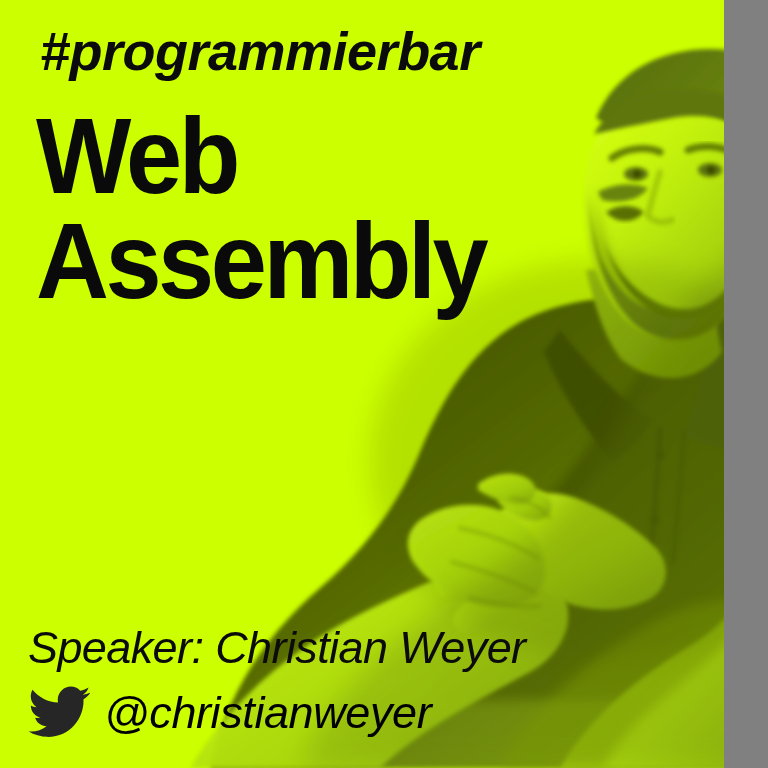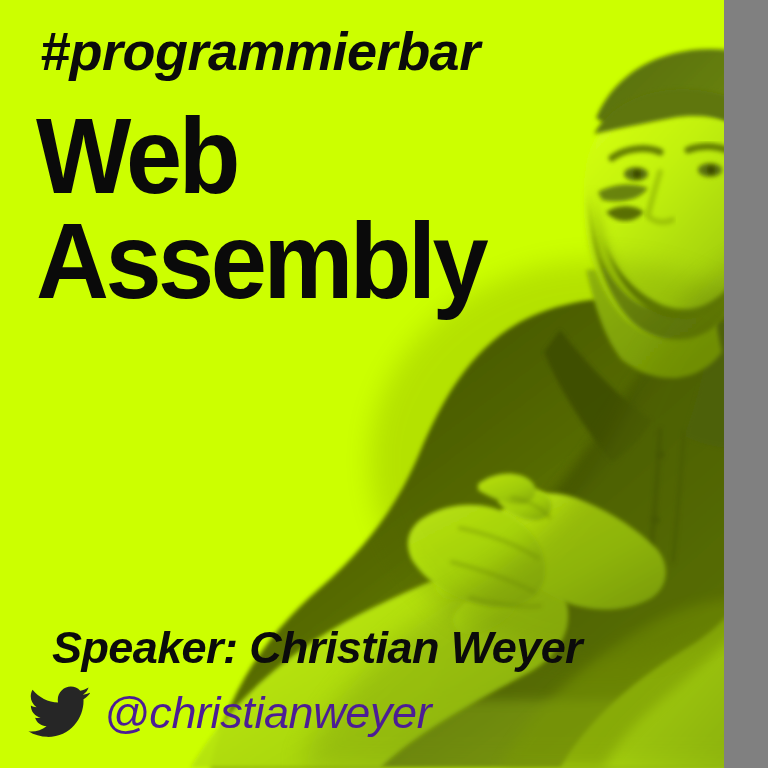--- a/index.html
+++ b/index.html
@@ -56,25 +56,25 @@
     font-style: normal;
     color: #0A0A0A;
     letter-spacing: -3.5px;
     white-space: pre-line;
     transform: scaleY(1.06);
     transform-origin: top left;
   }
 
   .speaker {
     position: absolute;
-    left: 52px;
+    left: 28px;
     top: 625px;
     font-size: 45px;
     line-height: 1.0;
-    font-weight: 700;
+    font-weight: 400;
     font-style: italic;
     color: #0B0B0B;
     letter-spacing: -0.6px;
     white-space: nowrap;
   }
 
   .handle-row {
     position: absolute;
     left: 28px;
     top: 686px;
@@ -87,21 +87,21 @@
     height: 52px;
     display: block;
     flex: 0 0 auto;
   }
   .bird-icon svg { display: block; width: 100%; height: 100%; }
   .handle-text {
     font-size: 45px;
     line-height: 1.0;
     font-weight: 400;
     font-style: italic;
-    color: #4c1d95;
+    color: #000000;
     letter-spacing: -0.4px;
     white-space: nowrap;
   }
 </style>
 </head>
 <body>
 
 <div id="poster">
 
   <div id="photo-layer">

